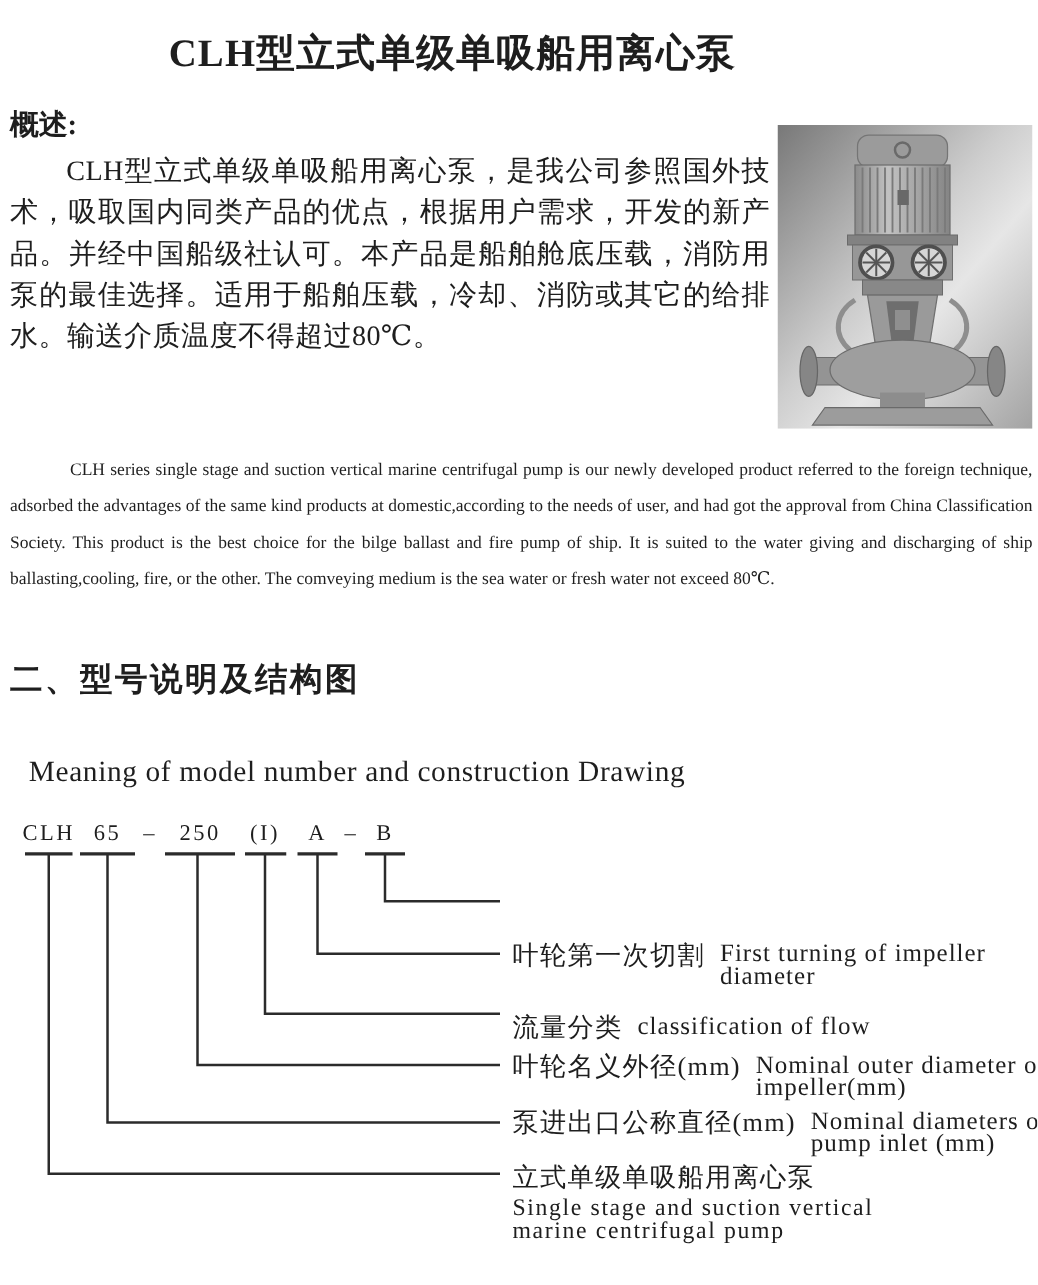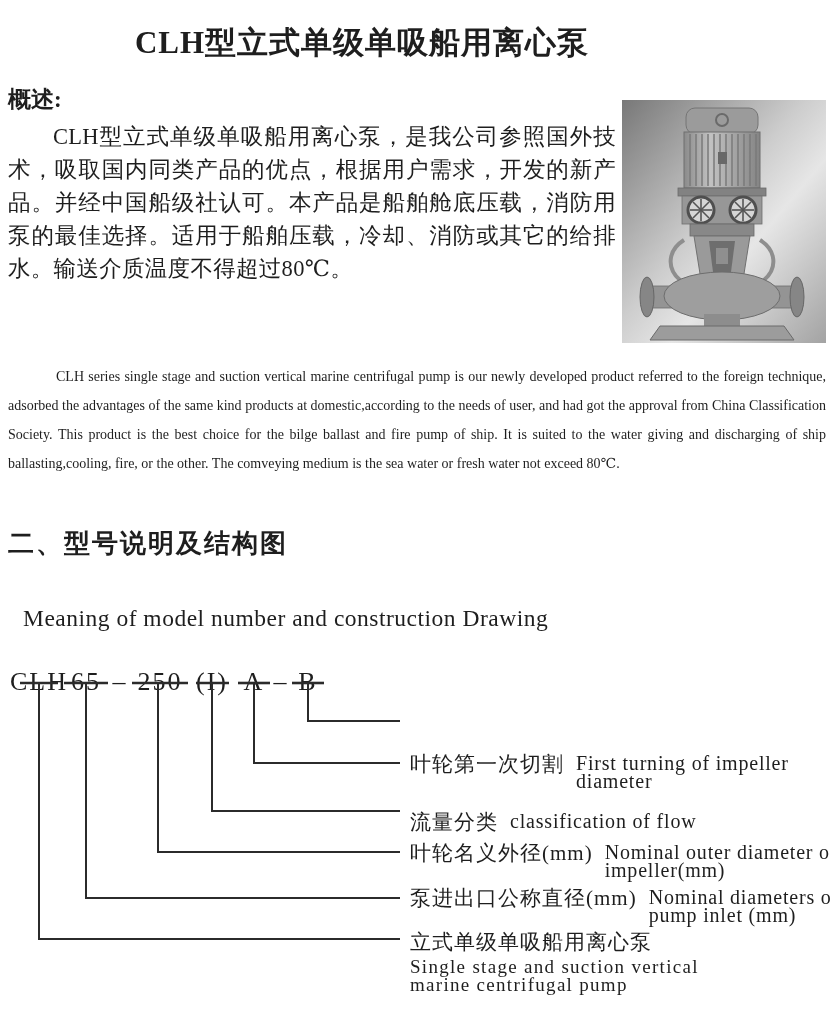--- a/index.html
+++ b/index.html
@@ -34,22 +34,22 @@
     left:8px; top:526px; font-size:26px; font-weight:bold;
     font-family:"Liberation Sans","DejaVu Sans",sans-serif;
     letter-spacing:2px;
   }
   .section2-subheading {
     left:23px; top:605px; font-size:23.5px; letter-spacing:0.5px;
   }
 
   .model-code { left:0; top:651px; width:420px; height:32px; }
   .code-seg {
-    position:absolute; top:16px; transform:translateX(-50%);
-    font-size:26px; letter-spacing:2px; white-space:nowrap;
+    position:absolute; top:5px; transform:translateX(-50%);
+    font-size:18px; letter-spacing:2px; white-space:nowrap;
   }
 
   .diagram-lines { left:0; top:650px; pointer-events:none; }
 
   .callout {
     left:410px; display:flex; gap:12px; align-items:flex-start;
     white-space:nowrap;
   }
   .callout .zh { font-size:21px; line-height:24px; letter-spacing:1px; }
   .callout .en { font-size:20px; line-height:17.5px; letter-spacing:0.8px; padding-top:3px; }

